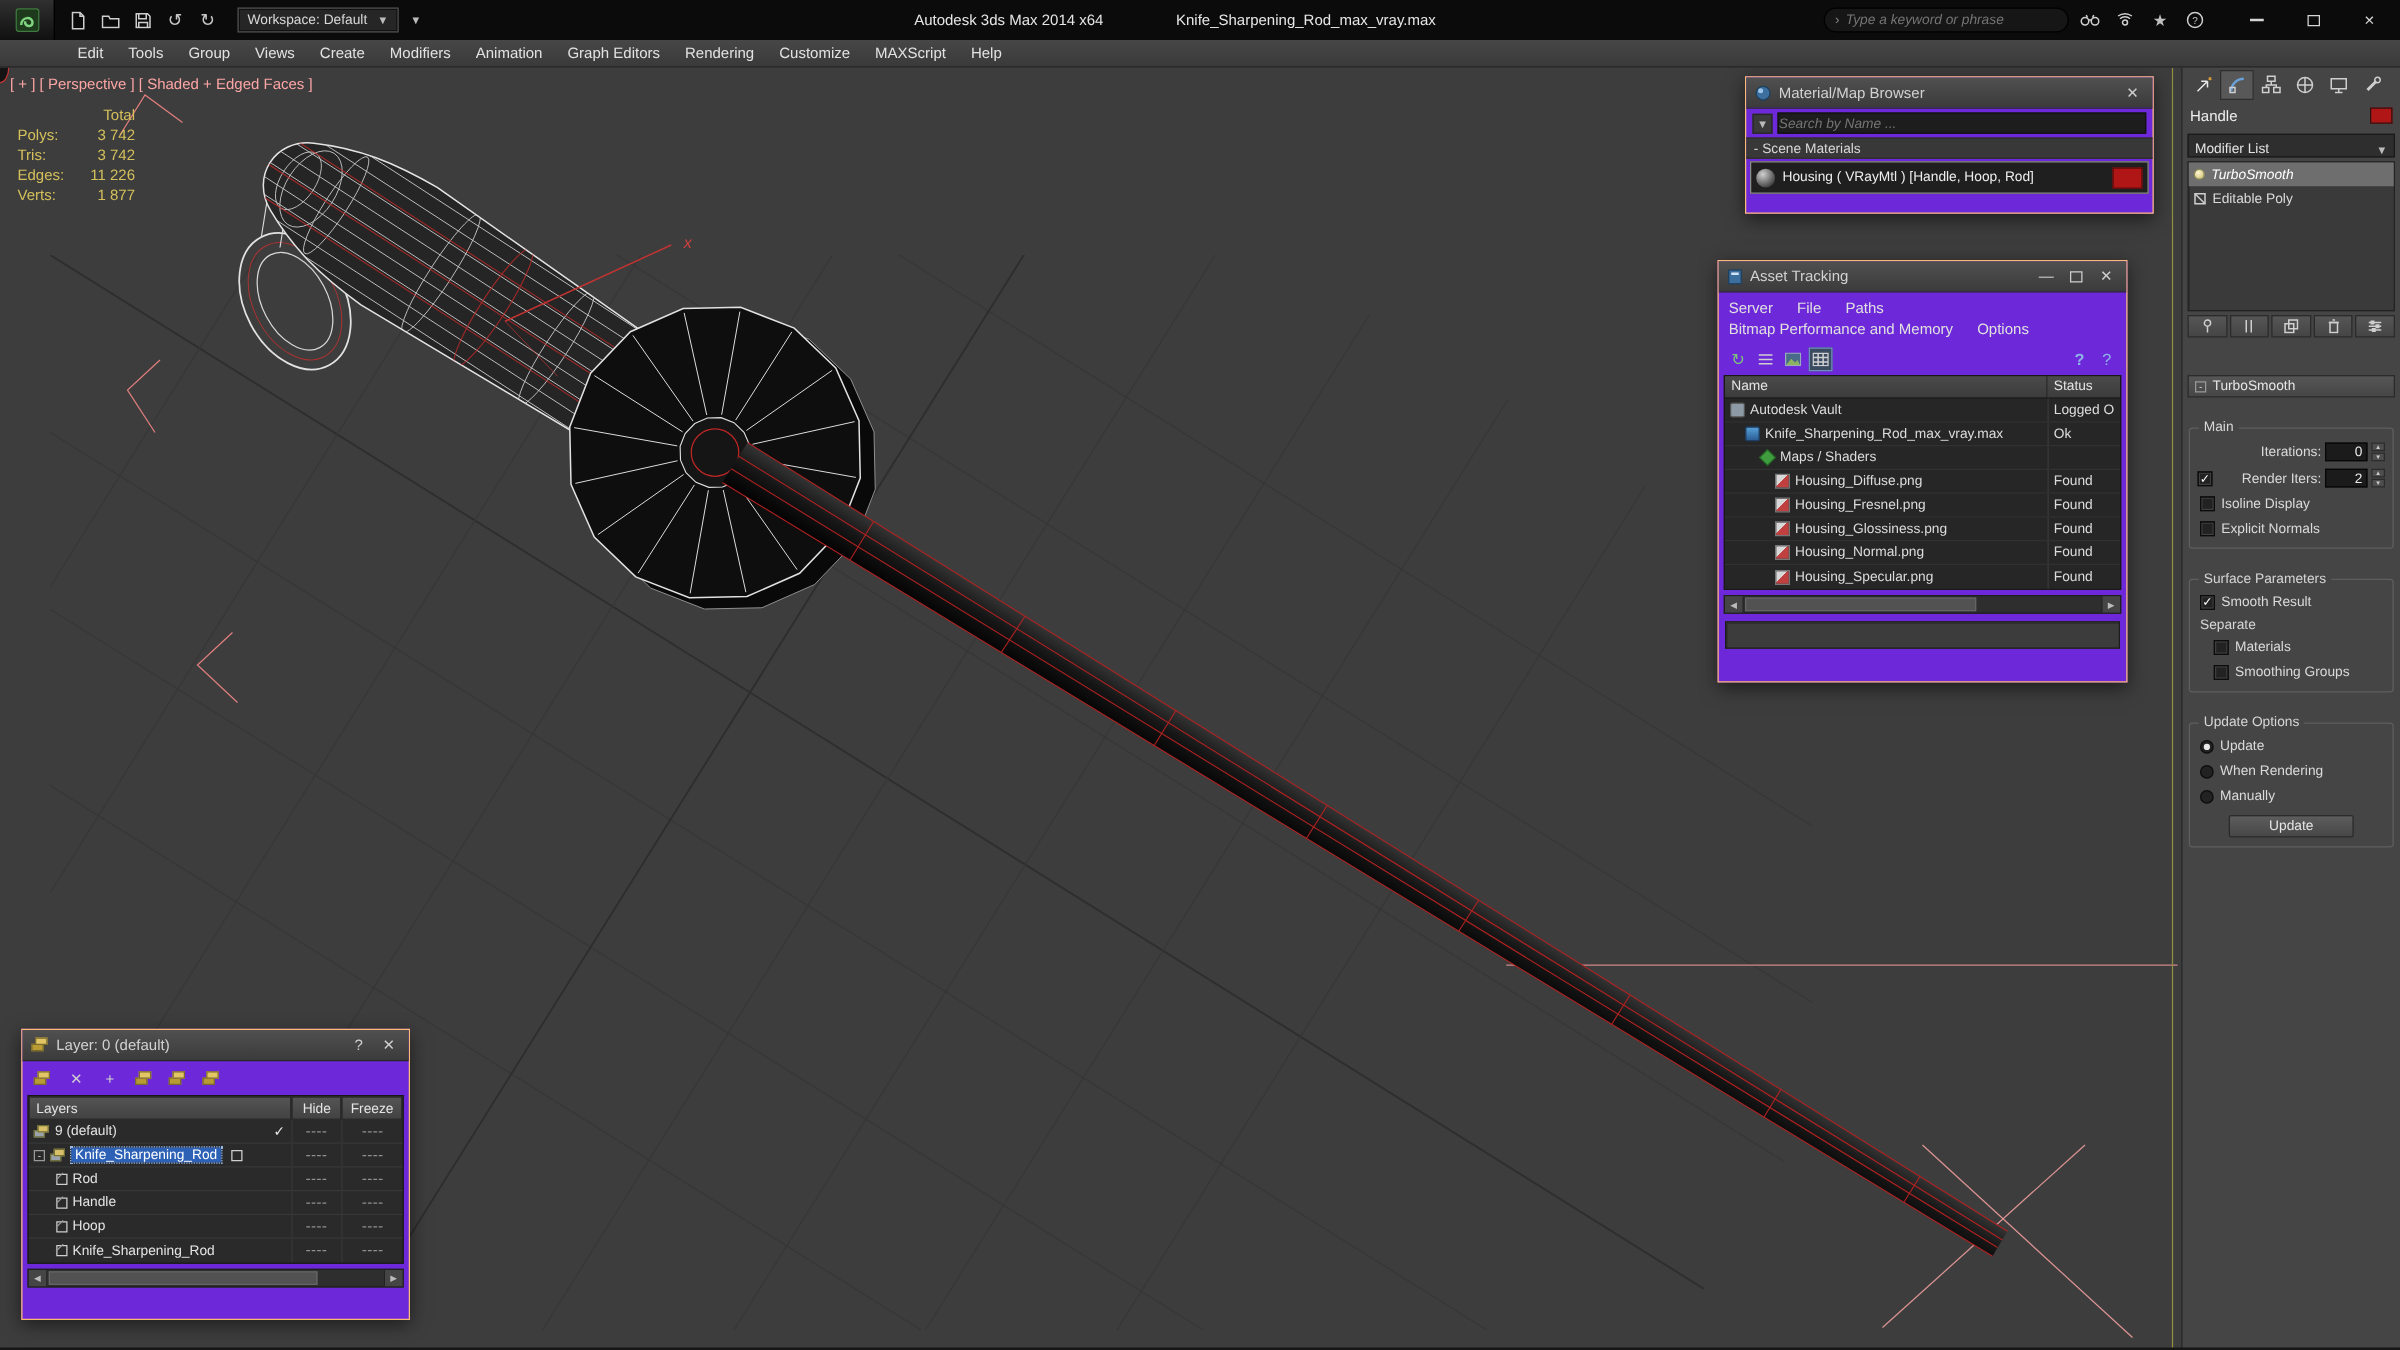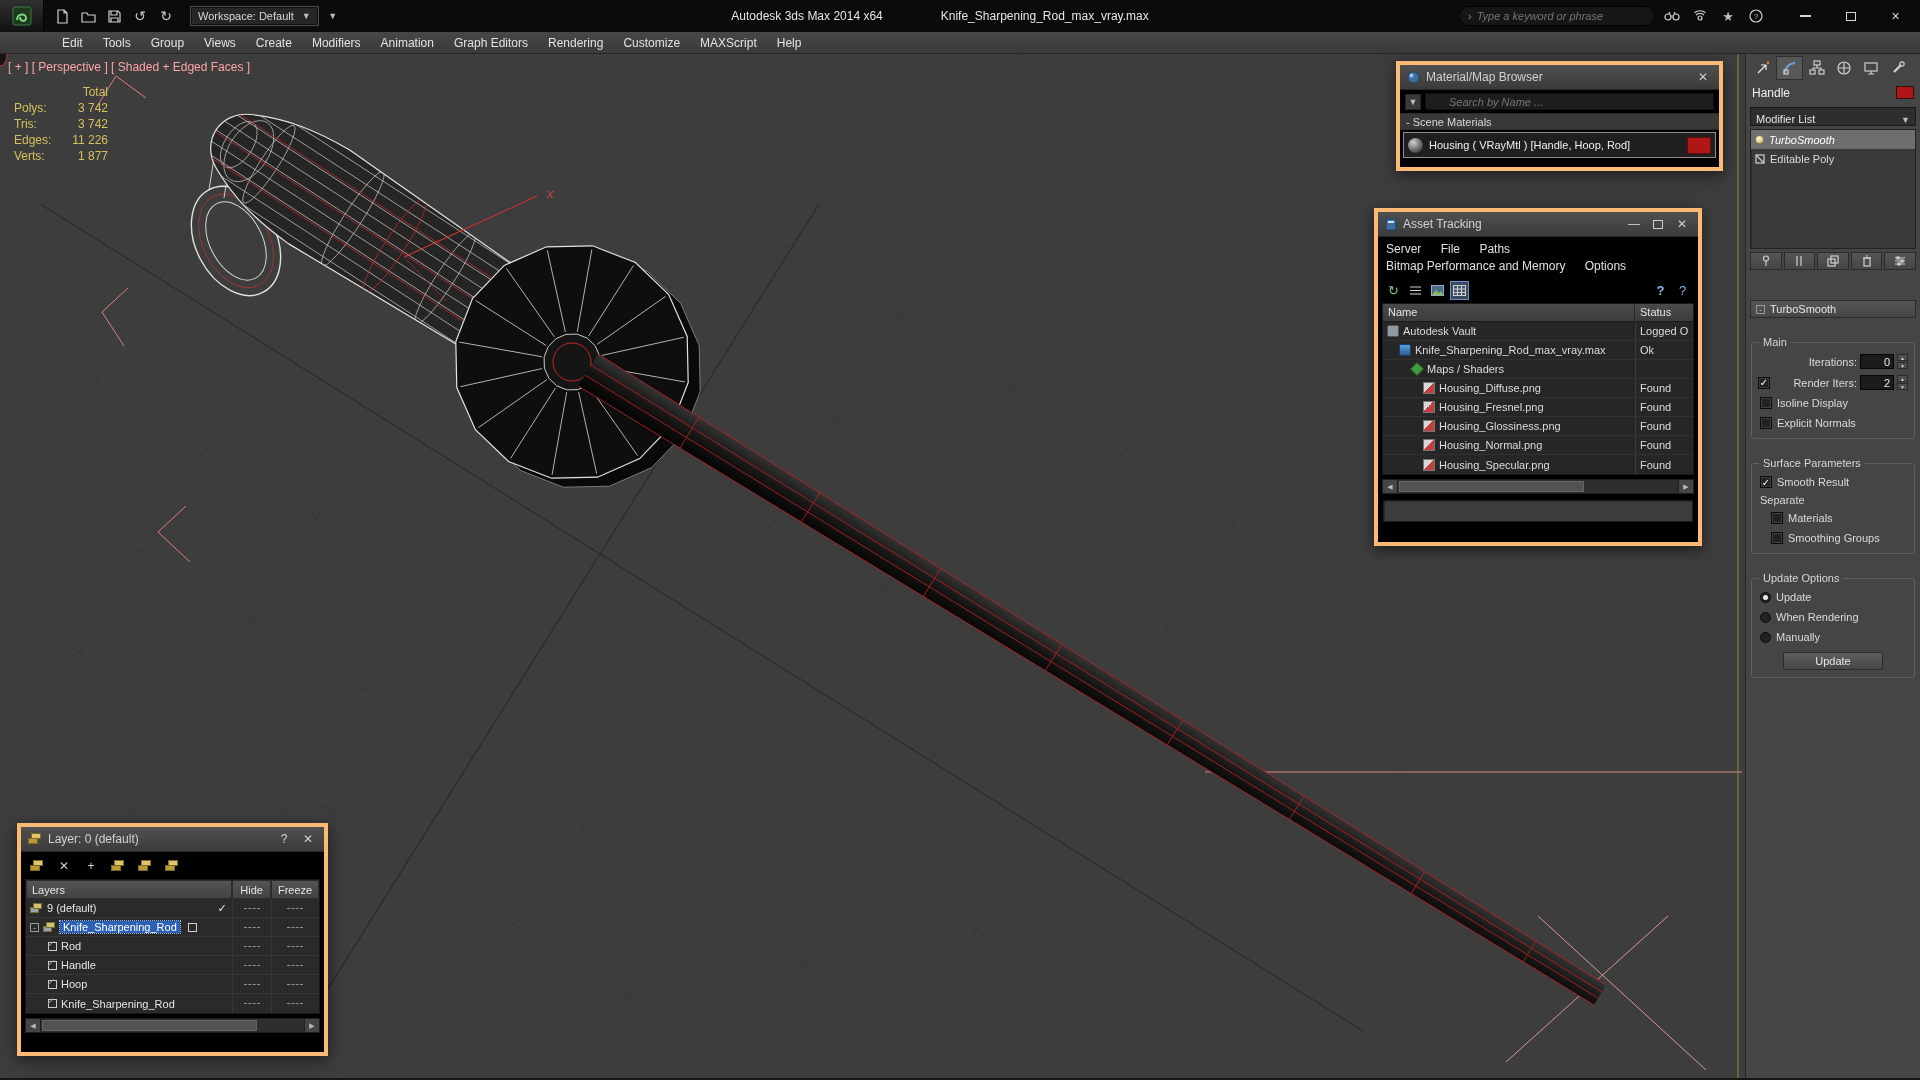--- a/index.html
+++ b/index.html
@@ -20,42 +20,42 @@
   .tb-right{margin-left:auto;display:flex;align-items:center;gap:6px;padding-right:2px}
   .searchbox{width:196px;height:20px;background:#161616;border:1px solid #000;border-radius:10px;display:flex;align-items:center;padding:0 8px;gap:5px}
   .searchbox input{flex:1;background:transparent;border:none;outline:none;color:#cfcfcf;font-size:11px;font-style:italic;font-family:"Liberation Sans",sans-serif}
   .tb-ico{width:22px;height:22px;display:flex;align-items:center;justify-content:center;color:#c0c0c0;font-size:13px}
   .winbtns{display:flex;margin-left:10px}
   .winbtn{width:45px;height:32px;display:flex;align-items:center;justify-content:center;color:#d5d5d5;font-size:14px}
   .minbar{width:11px;height:2px;background:#d5d5d5}
   .maxbox{width:10px;height:9px;border:1px solid #d5d5d5}
 
   
-  .menubar{position:absolute;top:32px;left:0;width:1920px;height:22px;background:linear-gradient(#474747,#3a3a3a);border-bottom:1px solid #262626;display:flex;align-items:center;padding-left:52px;z-index:19}
+  .menubar{position:absolute;top:32px;left:0;width:1920px;height:22px;background:linear-gradient(#474747,#3a3a3a);border-bottom:1px solid #262626;display:flex;align-items:flex-end;padding-left:52px;z-index:19}
   .menu-item{padding:0 10px;font-size:12px;color:#e2e2e2;line-height:22px;white-space:nowrap}
 
   
   .viewport{position:absolute;top:54px;left:0;width:1745px;height:1026px;background:#3d3d3d;overflow:hidden}
   .vp-label{position:absolute;top:6px;left:8px;font-size:12px;color:#fca5a5;z-index:3}
   .stats{position:absolute;top:30px;left:14px;z-index:3;font-size:12px;color:#d4c05c;line-height:16px}
   .stat-row{display:flex}
   .sl{display:inline-block;width:46px;text-align:left}
   .sv{display:inline-block;width:48px;text-align:right}
 
   
-  .float{position:absolute;background:#000000;border:4px solid #fdba74;box-shadow:0 4px 14px rgba(0,0,0,.55)}
+  .float{position:absolute;background:#6d28d9;border:1px solid #fdba74;box-shadow:0 4px 14px rgba(0,0,0,.55)}
   .ftitle{height:25px;background:linear-gradient(#505050,#3b3b3b);border-bottom:1px solid #282828;display:flex;align-items:center;gap:6px;padding:0 7px;font-size:12px;color:#d2d2d2}
   .ftitle .sp{flex:1}
   .fx{width:18px;height:18px;display:flex;align-items:center;justify-content:center;color:#cfcfcf;font-size:12px}
 
   
   .mb{left:1396px;top:61px;width:327px;height:110px;z-index:8}
   .mb-search{display:flex;align-items:center;gap:4px;padding:3px 5px}
   .mb-filter{width:16px;height:16px;display:flex;align-items:center;justify-content:center;color:#bbb;font-size:9px;background:#3a3a3a;border:1px solid #262626}
-  .mb-search input{flex:1;height:17px;background:#1d1d1d;border:1px solid #101010;color:#cfcfcf;font-size:11px;font-style:italic;padding:0 23px;outline:none;font-family:"Liberation Sans",sans-serif}
+  .mb-search input{flex:1;height:17px;background:#1d1d1d;border:1px solid #101010;color:#cfcfcf;font-size:11px;font-style:italic;padding:0 0;outline:none;font-family:"Liberation Sans",sans-serif}
   .mb-section{height:17px;background:#383838;border-top:1px solid #2c2c2c;border-bottom:1px solid #2c2c2c;font-size:11px;color:#d8d8d8;display:flex;align-items:center;padding:0 6px}
   .mb-item{margin:2px 3px;height:26px;background:#1f1f1f;border:1px solid #8c8c8c;display:flex;align-items:center;gap:6px;padding:0 4px}
   .mat-sphere{width:15px;height:15px;border-radius:50%;background:radial-gradient(circle at 35% 30%,#cfcfcf,#4d4d4d 70%,#222)}
   .mb-item .nm{flex:1;font-size:11px;color:#eee;white-space:nowrap;overflow:hidden}
   .mb-swatch{width:24px;height:17px;background:#b01616;border:1px solid #5c0d0d}
 
   
   .at{left:1374px;top:208px;width:328px;height:338px;z-index:9}
   .at-menus{padding:4px 8px 2px;font-size:12px;color:#e0e0e0;line-height:17px}
   .at-menus span{margin-right:16px;white-space:nowrap;display:inline-block}

